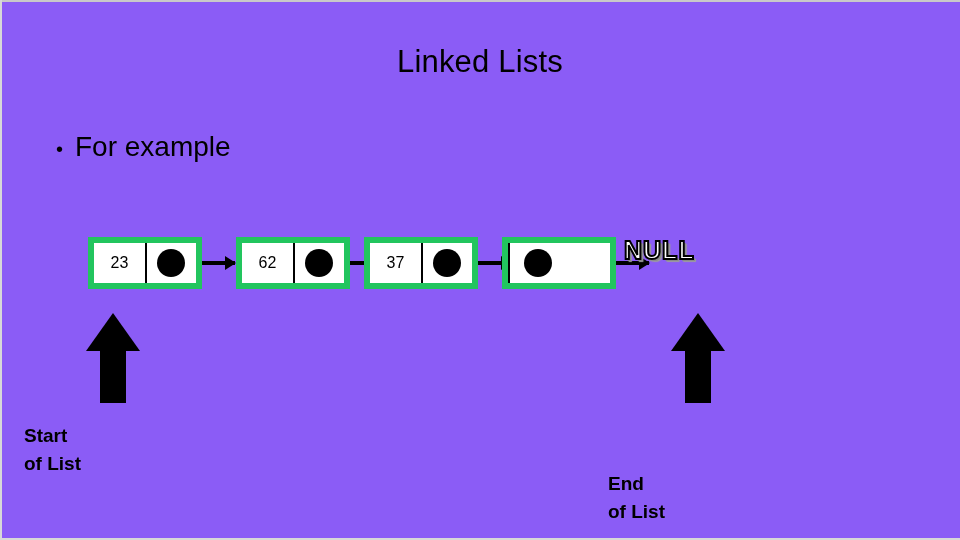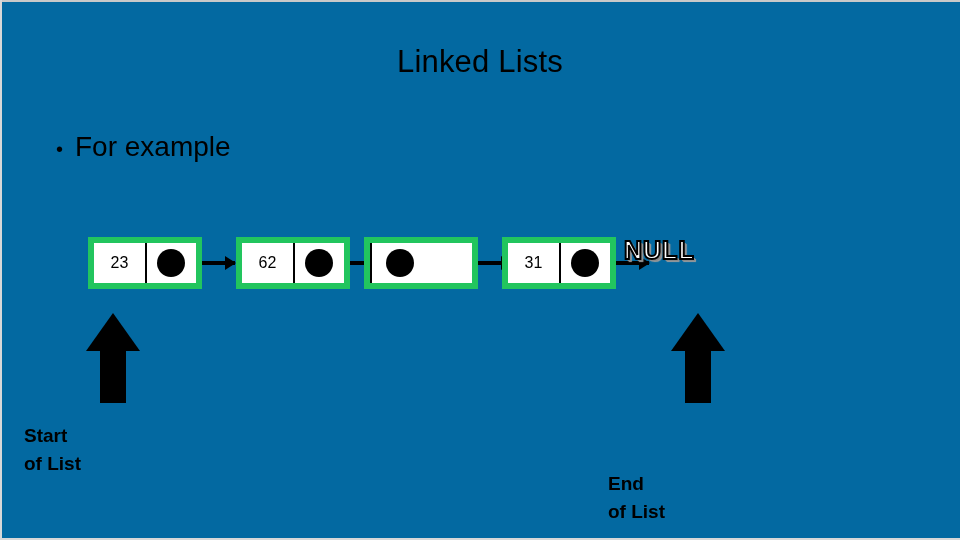--- a/index.html
+++ b/index.html
@@ -11,21 +11,21 @@
     height: 540px;
     background: #ffffff;
     font-family: "Liberation Sans", sans-serif;
     color: #000000;
     overflow: hidden;
   }
   .slide {
     position: relative;
     width: 960px;
     height: 540px;
-    background: #0369a1;
+    background: #8b5cf6;
     box-sizing: border-box;
   }
   
   .slide-border-top {
     position: absolute;
     left: 0; top: 0;
     width: 960px; height: 2px;
     background: #c9c9c9;
   }
   .slide-border-left {
@@ -205,28 +205,28 @@
 
     <div class="node" style="left:148px;">
       <div class="node-value">62</div>
       <div class="node-ptr">
         <span class="ptr-dot"></span>
       </div>
     </div>
     <div class="link-arrow" style="left:262px; width:33px;"></div>
 
     <div class="node" style="left:276px;">
+      <div class="node-value">37</div>
       <div class="node-ptr">
         <span class="ptr-dot"></span>
       </div>
     </div>
     <div class="link-arrow" style="left:390px; width:33px;"></div>
 
     <div class="node" style="left:414px;">
-      <div class="node-value">31</div>
       <div class="node-ptr">
         <span class="ptr-dot"></span>
       </div>
     </div>
     <div class="link-arrow" style="left:528px; width:33px;"></div>
 
   </div>
 
   <div class="null-label">NULL</div>
 

